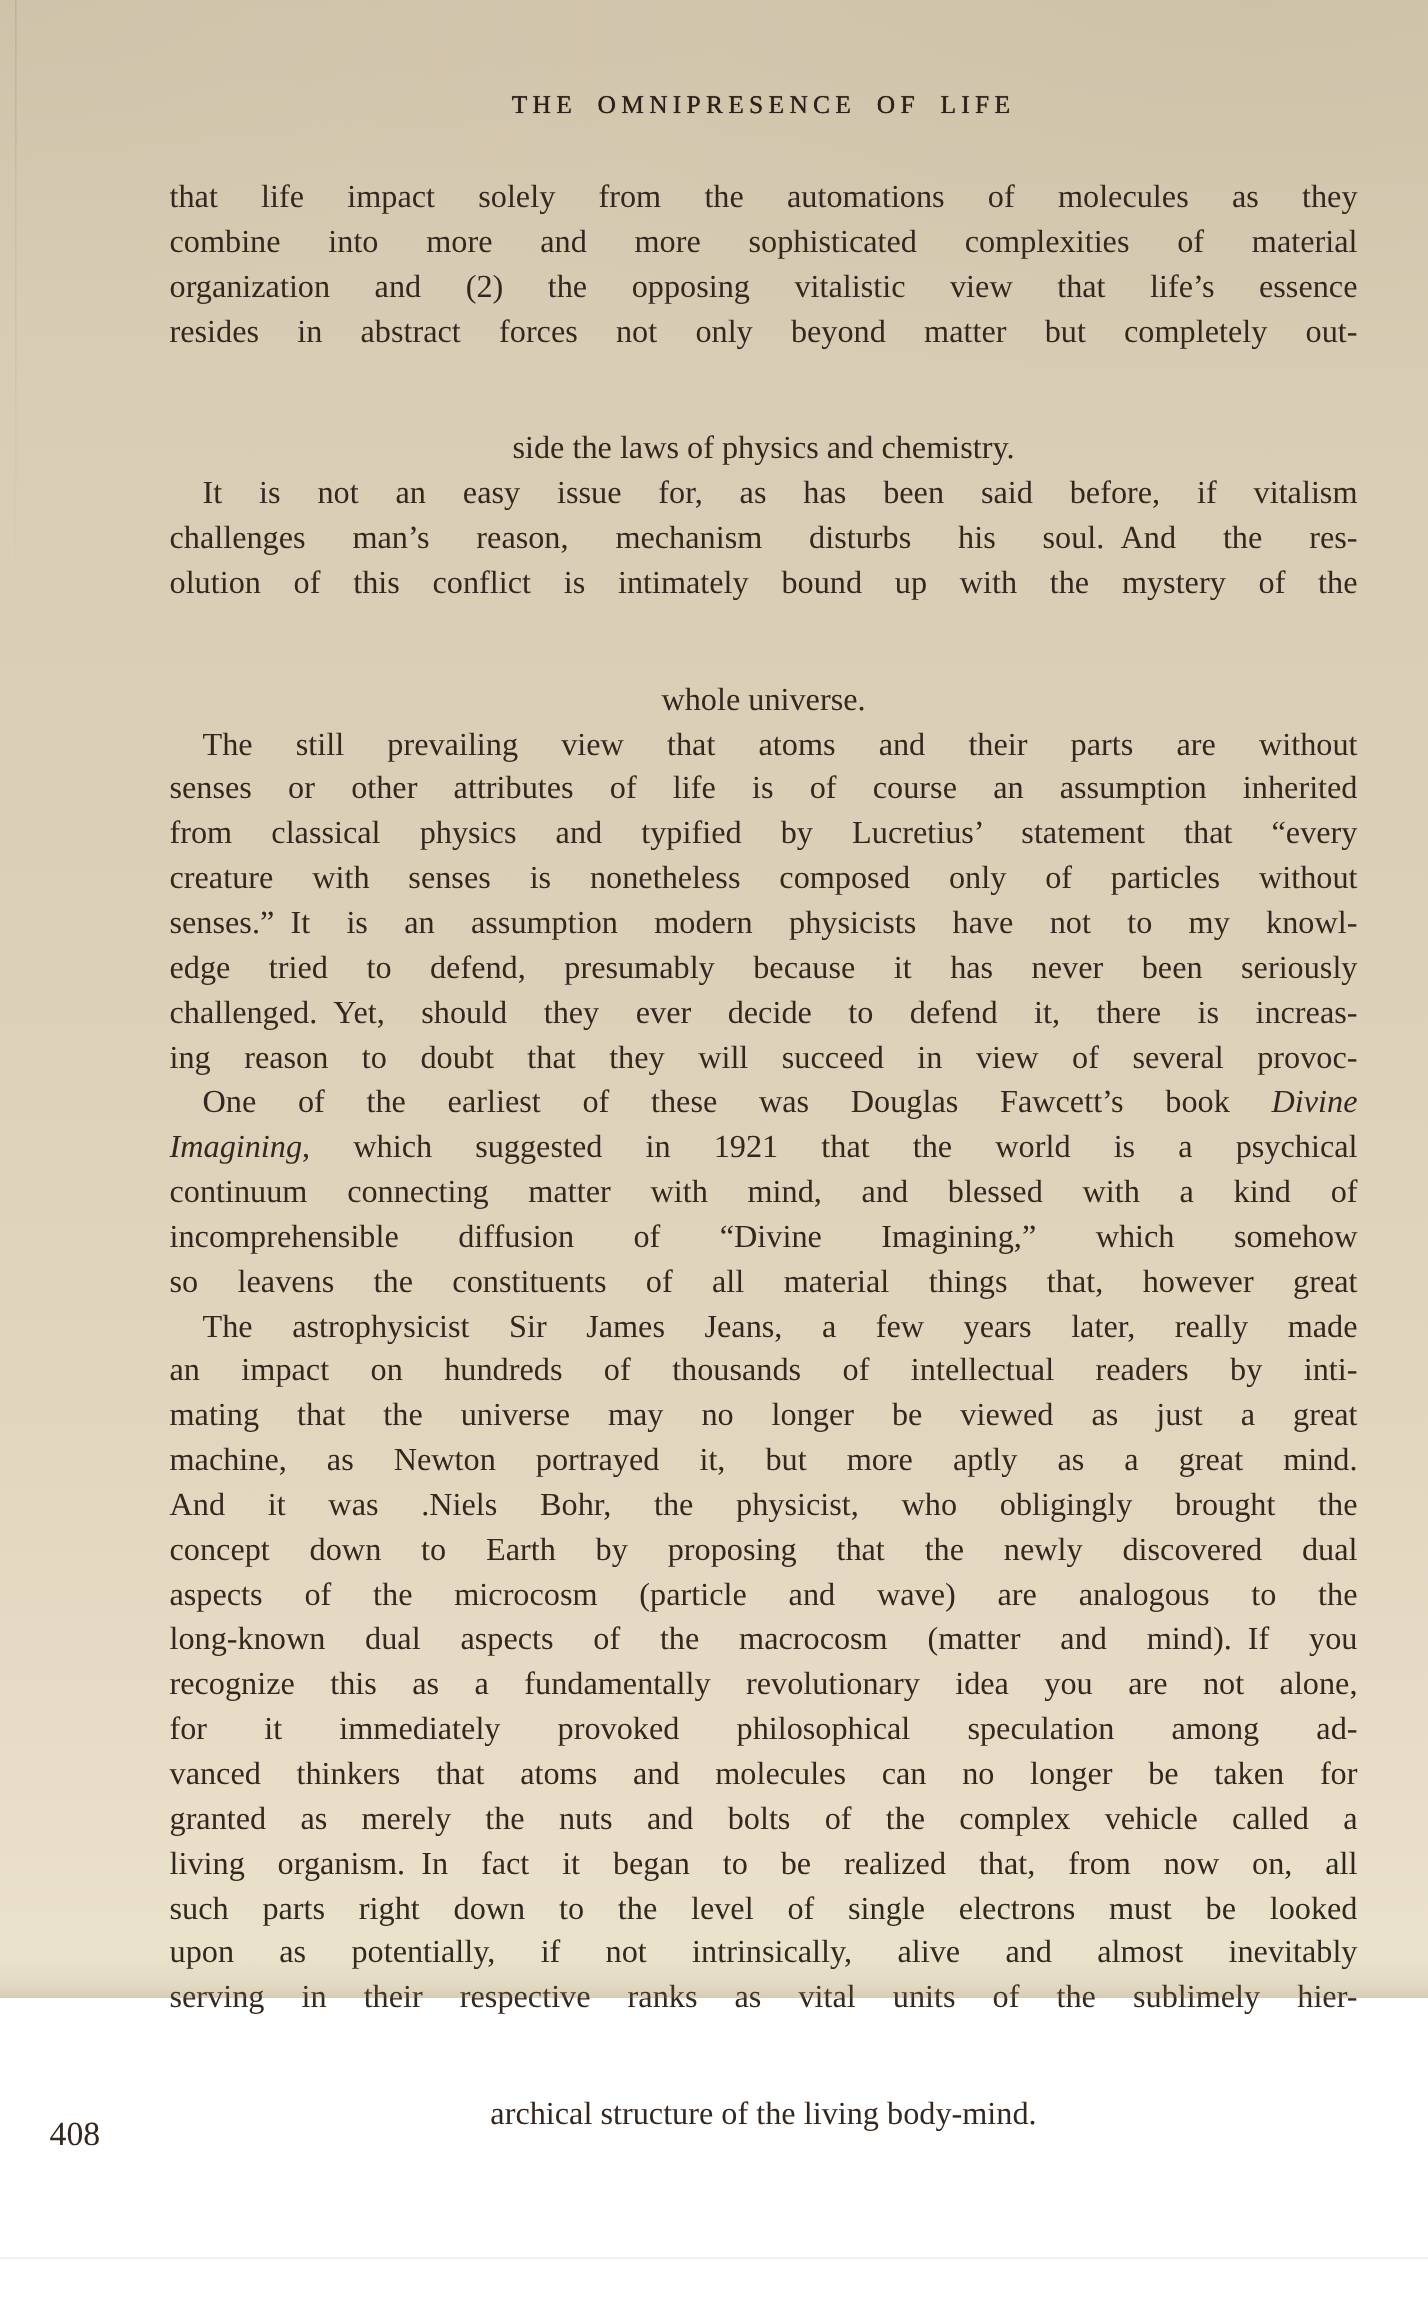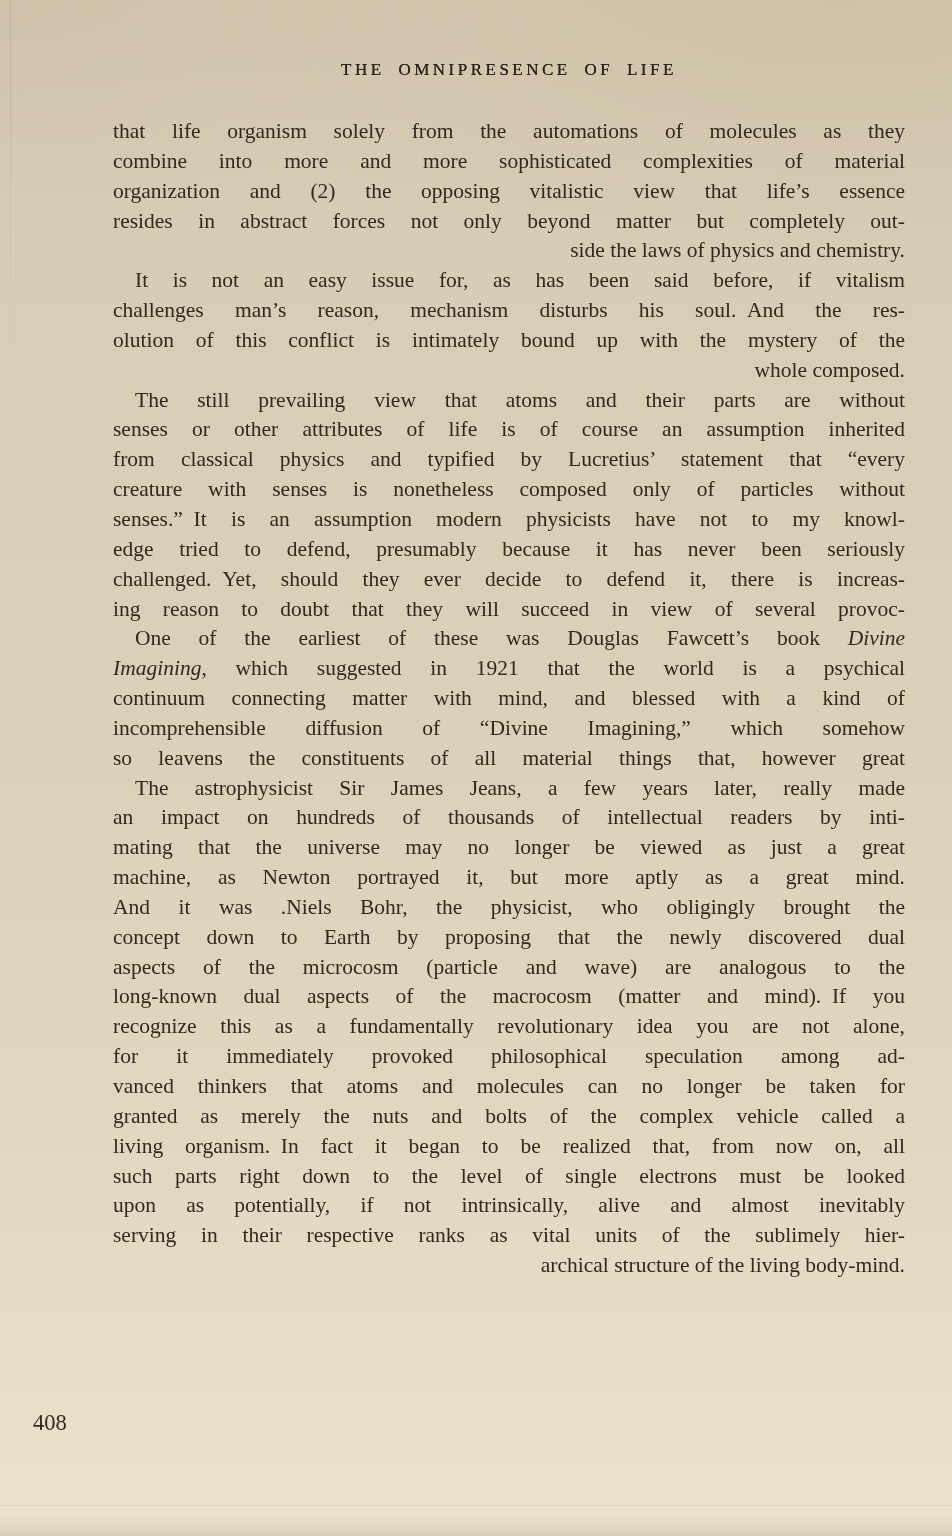--- a/index.html
+++ b/index.html
@@ -3,21 +3,21 @@
 <meta charset="utf-8">
 <style>
   html, body { margin: 0; padding: 0; }
   body {
     width: 952px; height: 1536px;
     font-family: "Liberation Serif", "DejaVu Serif", serif;
     overflow: hidden;
   }
   .page {
     position: relative;
-    width: 952px; height: 1536px;
+    width: 952px; height: 1332px;
     background:
       radial-gradient(1100px 420px at 88% 0%, rgba(150,130,100,0.10), rgba(150,130,100,0) 62%),
       radial-gradient(900px 380px at 0% 0%, rgba(140,120,95,0.08), rgba(140,120,95,0) 55%),
       linear-gradient(180deg, #d4c9b0 0%, #d8ceb5 22%, #dbd1b8 48%, #e1d7bf 72%, #e9dfc9 92%, #ece3cd 100%);
     color: #34271e;
   }
   .running-head {
     position: absolute;
     left: 113px; top: 60px; width: 792px;
     text-align: center;
@@ -38,21 +38,21 @@
     height: 29.85px;
     line-height: 29.85px;
     white-space: nowrap;
     overflow: visible;
   }
   .line.j {
     white-space: normal;
     text-align: justify;
     text-align-last: justify;
   }
-  .line.last { text-align: right; }
+  .line.last { text-align: center; margin-top: 48px; }
   .line.indent { text-indent: 22px; }
   .i { font-style: italic; }
   .page-number {
     position: absolute;
     left: 33px; top: 1408px;
     font-size: 22.5px;
     line-height: 29.85px;
     color: #34271e;
   }
   .crease {
@@ -72,31 +72,31 @@
   }
 </style>
 </head>
 <body>
 
 <div class="page">
   <div class="crease"></div>
   <div class="running-head">THE OMNIPRESENCE OF LIFE</div>
   <div class="text-block">
       <div class="paragraph">
-        <div class="line j">that life organism solely from the automations of molecules as they</div>
+        <div class="line j">that life impact solely from the automations of molecules as they</div>
         <div class="line j">combine into more and more sophisticated complexities of material</div>
         <div class="line j">organization and (2) the opposing vitalistic view that life’s essence</div>
         <div class="line j">resides in abstract forces not only beyond matter but completely out-</div>
         <div class="line last">side the laws of physics and chemistry.</div>
       </div>
       <div class="paragraph">
         <div class="line j indent">It is not an easy issue for, as has been said before, if vitalism</div>
         <div class="line j">challenges man’s reason, mechanism disturbs his soul. And the res-</div>
         <div class="line j">olution of this conflict is intimately bound up with the mystery of the</div>
-        <div class="line last">whole composed.</div>
+        <div class="line last">whole universe.</div>
       </div>
       <div class="paragraph">
         <div class="line j indent">The still prevailing view that atoms and their parts are without</div>
         <div class="line j">senses or other attributes of life is of course an assumption inherited</div>
         <div class="line j">from classical physics and typified by Lucretius’ statement that “every</div>
         <div class="line j">creature with senses is nonetheless composed only of particles without</div>
         <div class="line j">senses.” It is an assumption modern physicists have not to my knowl-</div>
         <div class="line j">edge tried to defend, presumably because it has never been seriously</div>
         <div class="line j">challenged. Yet, should they ever decide to defend it, there is increas-</div>
         <div class="line j">ing reason to doubt that they will succeed in view of several provoc-</div>

